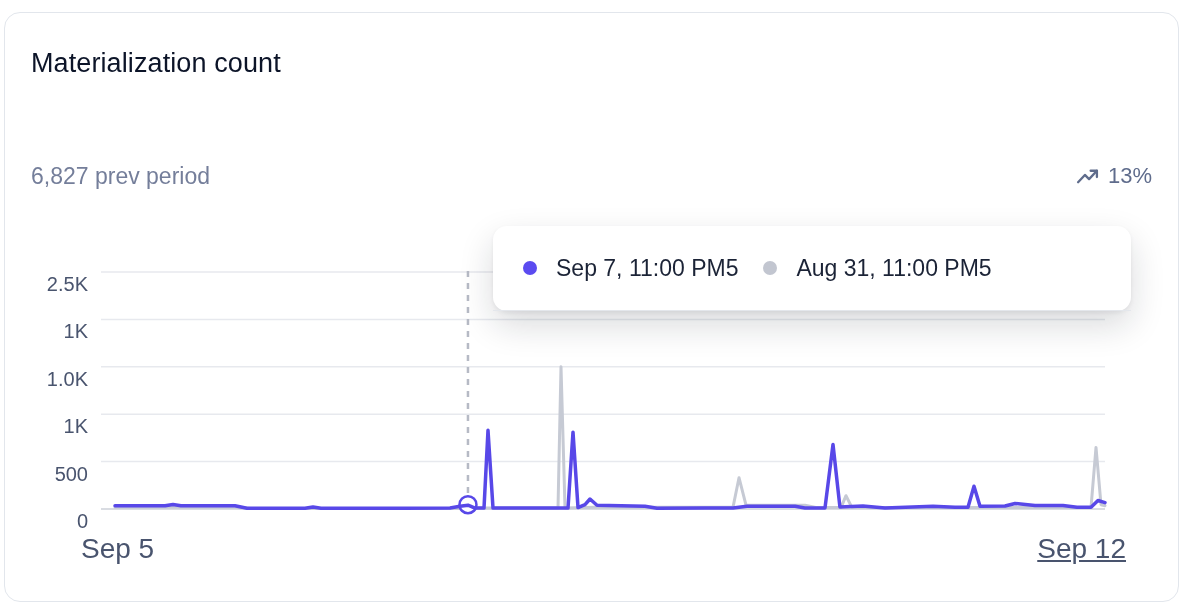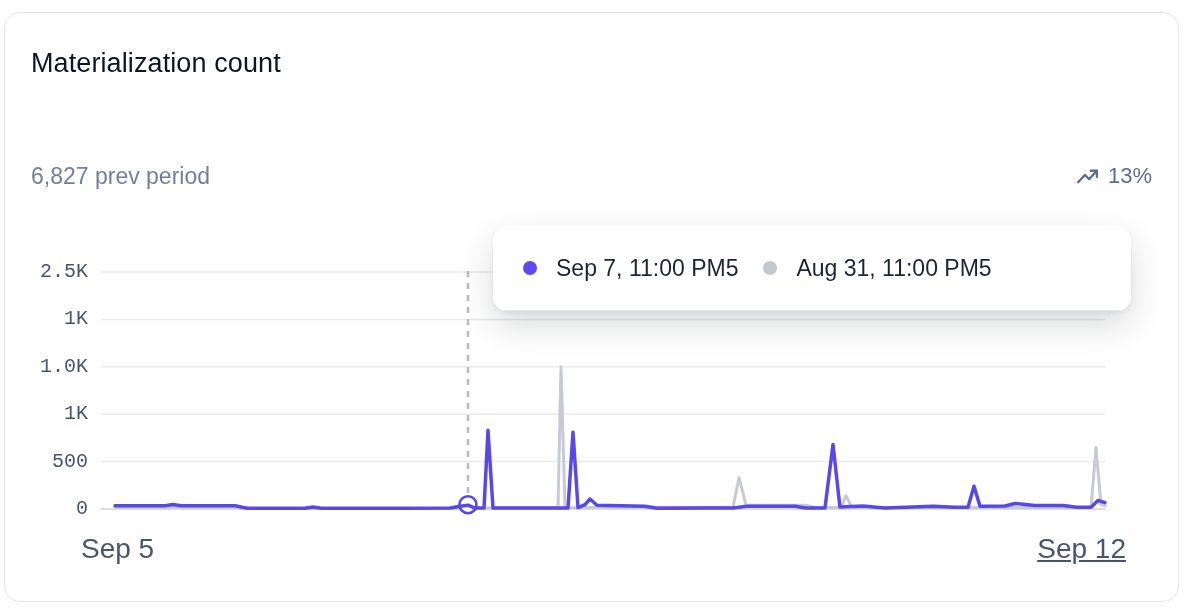--- a/index.html
+++ b/index.html
@@ -25,22 +25,22 @@
     color:#747e9a;font-weight:400;
   }
   .trend{
     position:absolute;right:26px;top:148px;height:30px;display:flex;
     align-items:center;gap:9px;font-size:22px;color:#5f6c8c;
   }
   .trend svg{display:block;}
   #chart-svg{position:absolute;left:0;top:228px;width:1174px;height:330px;}
   .ytick{
     position:absolute;right:1090px;white-space:nowrap;
-    font-family:Liberation Mono, monospace;font-size:20px;line-height:26px;
-    color:#49546e;text-align:right;
+    font-family:Liberation Sans, sans-serif;font-size:20px;line-height:26px;
+    color:#49546e;text-align:right;margin-top:12px;
   }
   .xlabel{
     position:absolute;top:522px;font-size:28px;line-height:28px;color:#49546e;
   }
   .xlabel.start{left:76px;}
   .xlabel.end{right:52px;text-decoration:underline;}
   .tooltip{
     position:absolute;left:488px;top:213px;width:638px;background:#ffffff;
     border-radius:14px;box-sizing:border-box;
     box-shadow:0 2px 4px rgba(16,24,40,.06),0 14px 34px rgba(16,24,40,.16);

